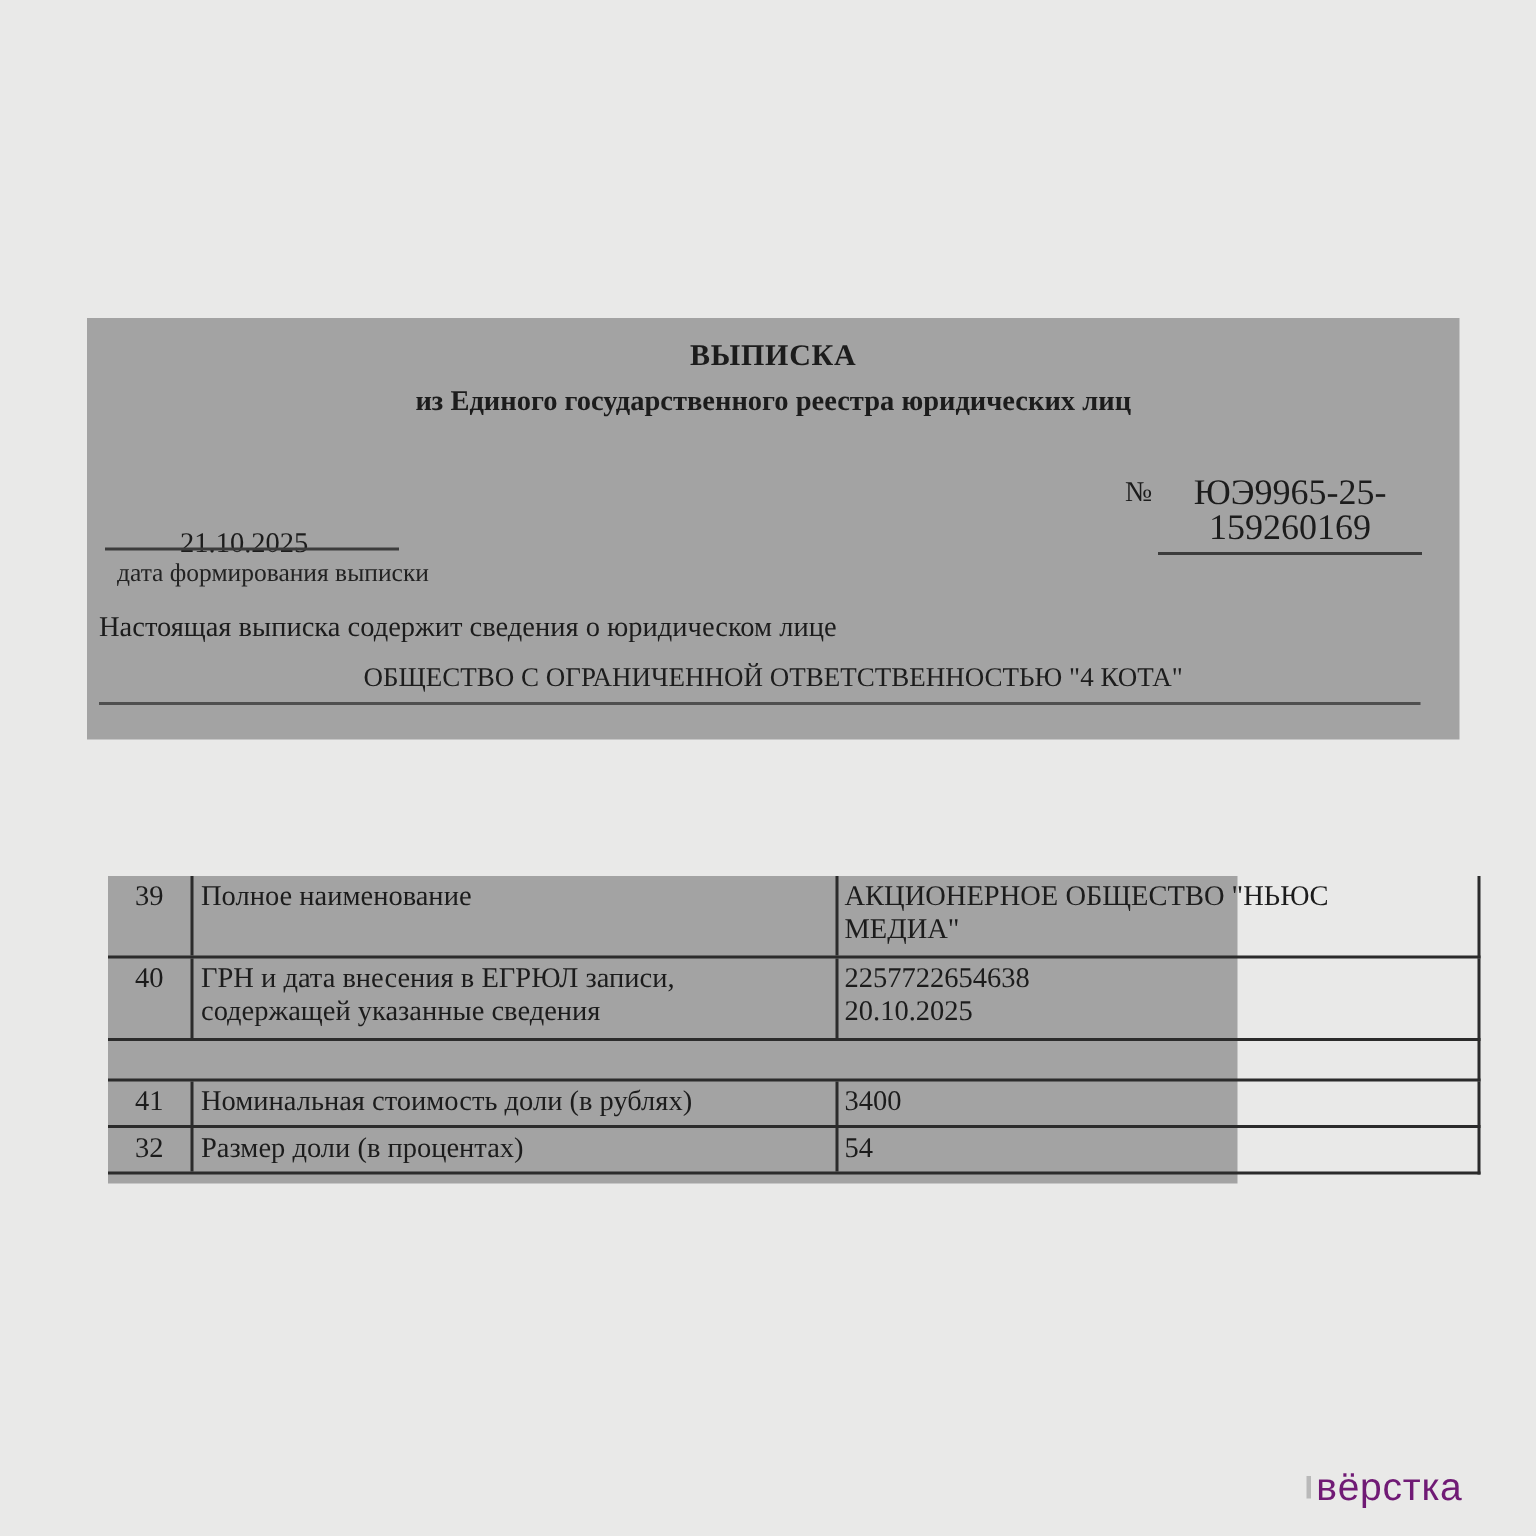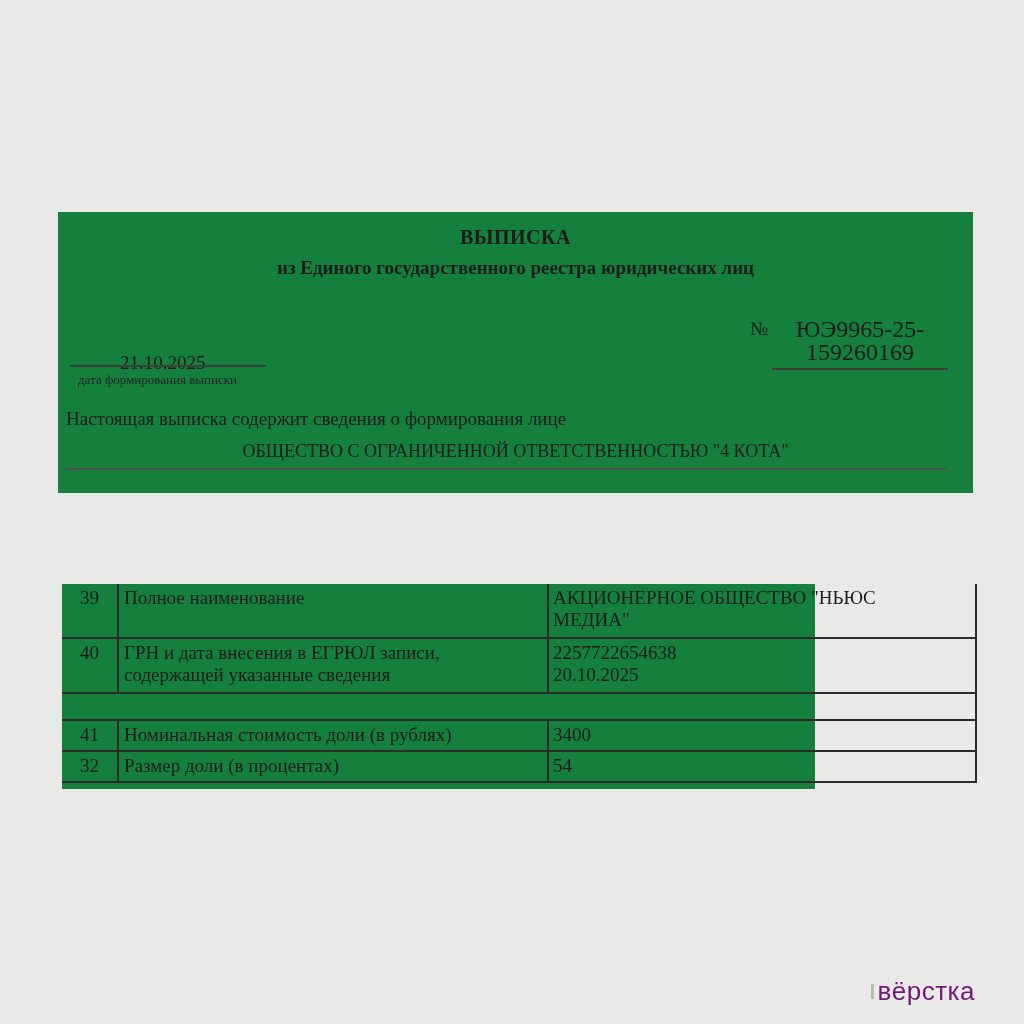--- a/index.html
+++ b/index.html
@@ -2,38 +2,38 @@
 <html><head>
 <meta charset="utf-8">
 <style>
   html,body{margin:0;padding:0;}
   .canvas{
     position:relative;width:1024px;height:1024px;overflow:hidden;
     background:#e9e9e8;
     font-family:"Liberation Serif", serif;
     color:#1c1c1c;
   }
-  .sheet{position:absolute;background:#15803d;}
+  .sheet{position:absolute;background:#a3a3a3;}
   .sheet-header{left:58px;top:212px;width:915px;height:281px;}
-  .sheet-table{left:62px;top:584px;width:753px;height:205px;}
+  .sheet-table{left:72px;top:584px;width:753px;height:205px;}
 
   
   .doc-title{position:absolute;top:14px;left:0;right:0;text-align:center;
     font-size:20px;font-weight:bold;letter-spacing:.5px;}
   .doc-subtitle{position:absolute;top:45px;left:0;right:0;text-align:center;
     font-size:19px;font-weight:bold;}
   .form-date{position:absolute;top:106px;left:62px;font-size:19px;margin-top:34px;}
   .no-sign{position:absolute;top:106px;left:692px;font-size:19px;}
   .doc-number{position:absolute;top:106px;left:714px;width:176px;
     text-align:center;font-size:24px;line-height:23px;}
   .date-rule{position:absolute;top:153px;left:12px;width:196px;height:0;
     border-top:2px solid #3c3c3c;}
   .num-rule{position:absolute;top:156px;left:714px;width:176px;height:0;
     border-top:2px solid #3c3c3c;}
-  .date-caption{position:absolute;top:160px;left:20px;font-size:13px;color:#222;}
+  .date-caption{position:absolute;top:160px;left:20px;font-size:17px;color:#222;}
   .intro{position:absolute;top:196px;left:8px;font-size:19px;}
   .entity-name{position:absolute;top:229px;left:0;right:0;text-align:center;font-size:18px;}
   .entity-rule{position:absolute;top:256px;left:8px;width:881px;height:0;
     border-top:2px solid #4f4f4f;}
   .entity-caption{position:absolute;top:263px;left:0;right:0;text-align:center;
     font-size:13px;color:#222;}
 
   
   .tbl{width:915px;font-size:19px;line-height:22px;}
   .trow{display:grid;grid-template-columns:55px 430px 1fr;box-sizing:border-box;
@@ -67,21 +67,21 @@
     <div class="no-sign">№</div>
     <div class="doc-number">
       <div>ЮЭ9965-25-</div>
       <div>159260169</div>
     </div>
 
     <div class="date-rule"></div>
     <div class="num-rule"></div>
     <div class="date-caption">дата формирования выписки</div>
 
-    <div class="intro">Настоящая выписка содержит сведения о формирования лице</div>
+    <div class="intro">Настоящая выписка содержит сведения о юридическом лице</div>
     <div class="entity-name">ОБЩЕСТВО С ОГРАНИЧЕННОЙ ОТВЕТСТВЕННОСТЬЮ "4 КОТА"</div>
     <div class="entity-rule"></div>
   </div>
 
   <div class="sheet sheet-table">
     <div class="tbl">
 
       <div class="trow r39">
         <div class="c-num">39</div>
         <div class="c-label">

